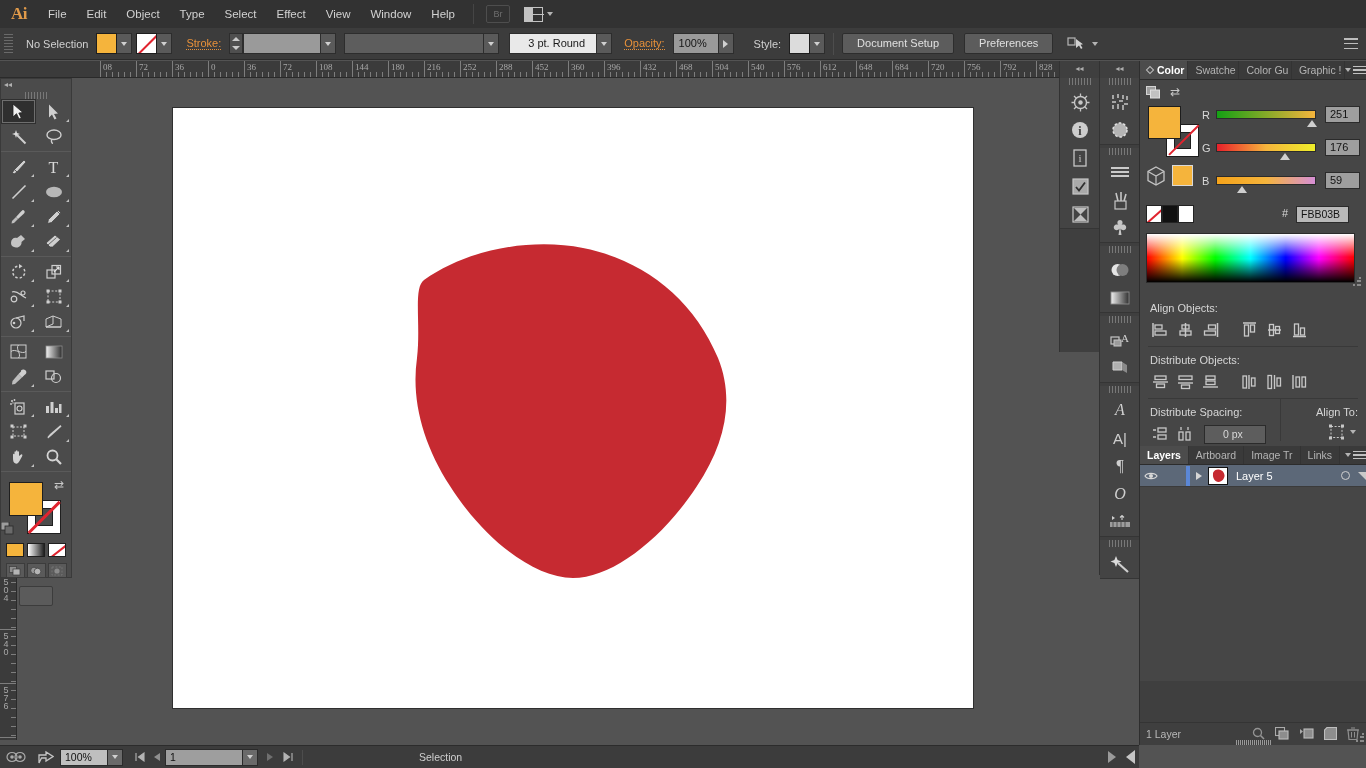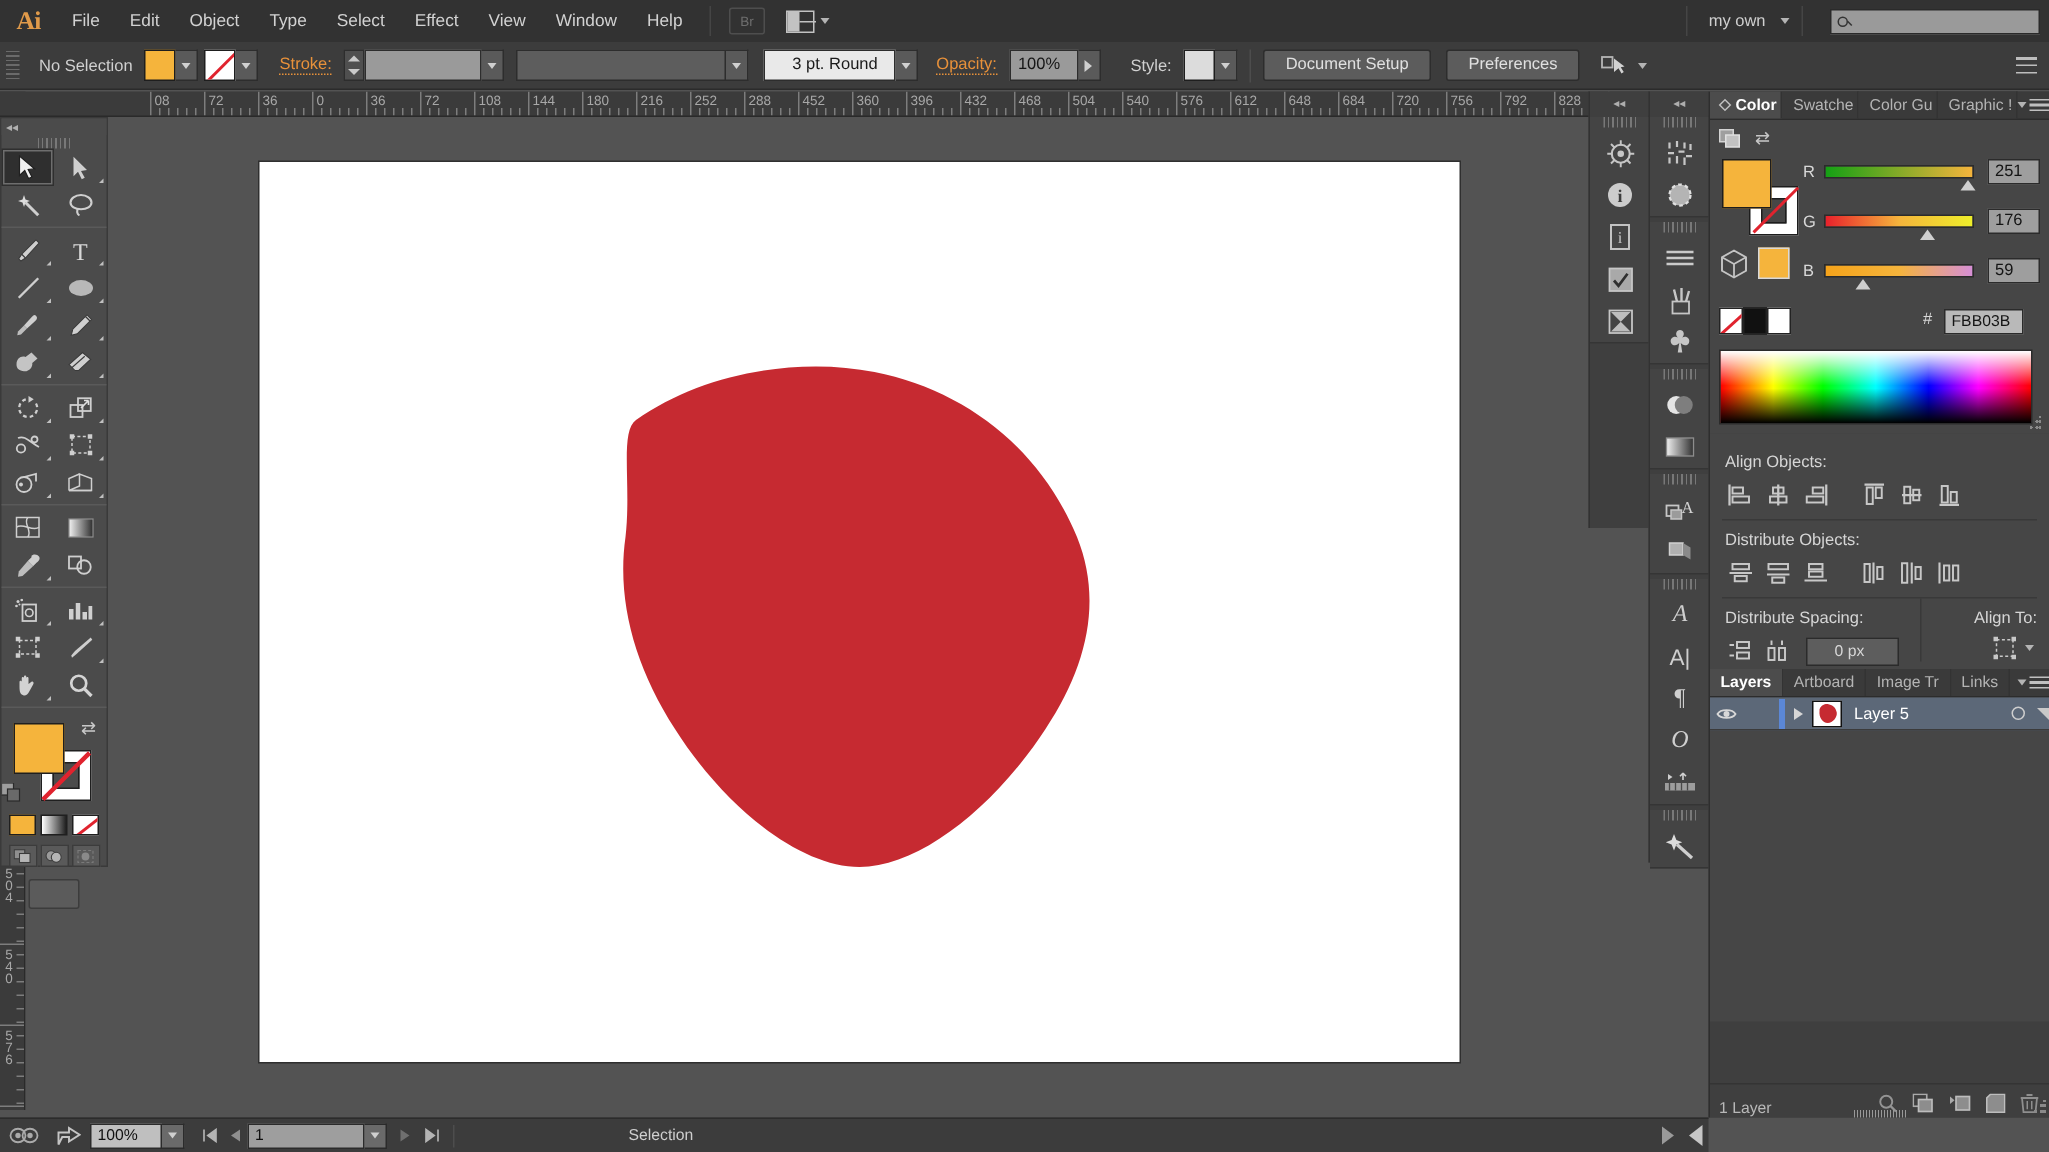--- a/index.html
+++ b/index.html
@@ -125,21 +125,21 @@
     position: absolute; left: 0; top: 61px; width: 1139px; height: 17px;
     background: #3b3b3b; overflow: hidden; border-bottom: 1px solid #2a2a2a;
   }
   .ruler-v {
     position: absolute; left: 0; top: 78px; width: 17px; height: 662px;
     background: #3b3b3b; overflow: hidden; border-right: 1px solid #2a2a2a;
   }
   .r-tick { position: absolute; background: #7d7d7d; }
   .r-lab {
     position: absolute; font-size: 9px; color: #a8a8a8; top: 1px;
-    font-family: Liberation Sans, sans-serif;
+    font-family: Liberation Serif, serif;
   }
   .r-lab-v {
     position: absolute; font-size: 9px; color: #a8a8a8; left: 2px;
     width: 8px; line-height: 8px; text-align: center;
   }
   .ruler-corner {
     position: absolute; left: 0; top: 61px; width: 17px; height: 17px;
     background: #3b3b3b;
   }
 
@@ -362,21 +362,21 @@
     margin-left: auto; width: 9px; height: 9px; border: 1.5px solid #cfcfcf;
     border-radius: 50%; margin-right: 8px;
   }
   .ly-corner {
     width: 0; height: 0; border-top: 8px solid #c9c9c9;
     border-left: 8px solid transparent; margin-right: 0px;
   }
   .layer-list { height: 216px; background: #464646; }
   .layer-foot {
     position: absolute; left: 0; bottom: 0; width: 227px; height: 23px;
-    background: #3f3f3f; display: flex; align-items: flex-end;
+    background: #3f3f3f; display: flex; align-items: center;
     border-top: 1px solid #343434;
   }
   .lf-label { font-size: 10.5px; color: #b8b8b8; padding-left: 6px; }
   .lf-icons { margin-left: auto; display: flex; align-items: center; gap: 10px; padding-right: 8px; }
 
   
   .statusbar {
     position: absolute; left: 0; bottom: 0; width: 1139px; height: 23px;
     background: #3c3c3c; display: flex; align-items: center;
     border-top: 1px solid #2c2c2c;
@@ -425,29 +425,20 @@
     <div class="menu-item">Select</div>
     <div class="menu-item">Effect</div>
     <div class="menu-item">View</div>
     <div class="menu-item">Window</div>
     <div class="menu-item">Help</div>
     <div class="mb-sep"></div>
     <div class="br-btn">Br</div>
     <div class="arrange-btn">
       <div class="arrange-box"></div>
       <div class="caret"></div>
-    </div>
-    <div class="mb-right">
-      <div class="mb-sep"></div>
-      <div class="workspace-name">my own</div>
-      <div class="caret"></div>
-      <div class="mb-sep"></div>
-      <div class="search-box">
-        <div class="mag"></div>
-      </div>
     </div>
   </div>
 
   <div class="controlbar">
     <div class="grip"></div>
     <div class="cb-label">No Selection</div>
 
     <div class="swatch-wrap">
       <div class="swatch"></div>
       <div class="dd-btn">

